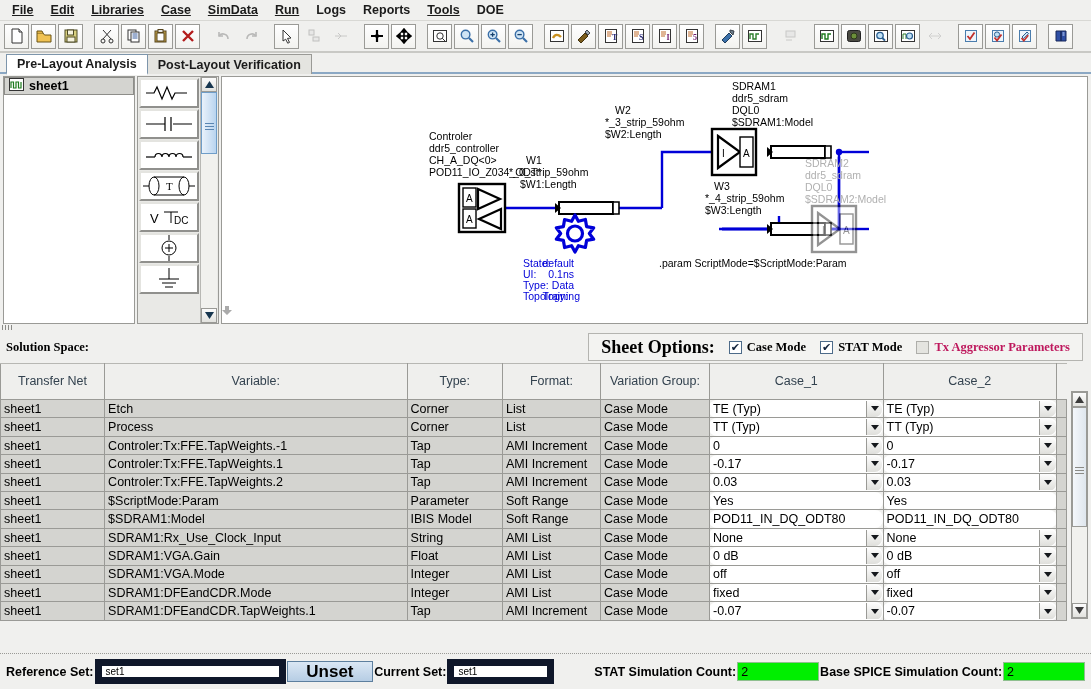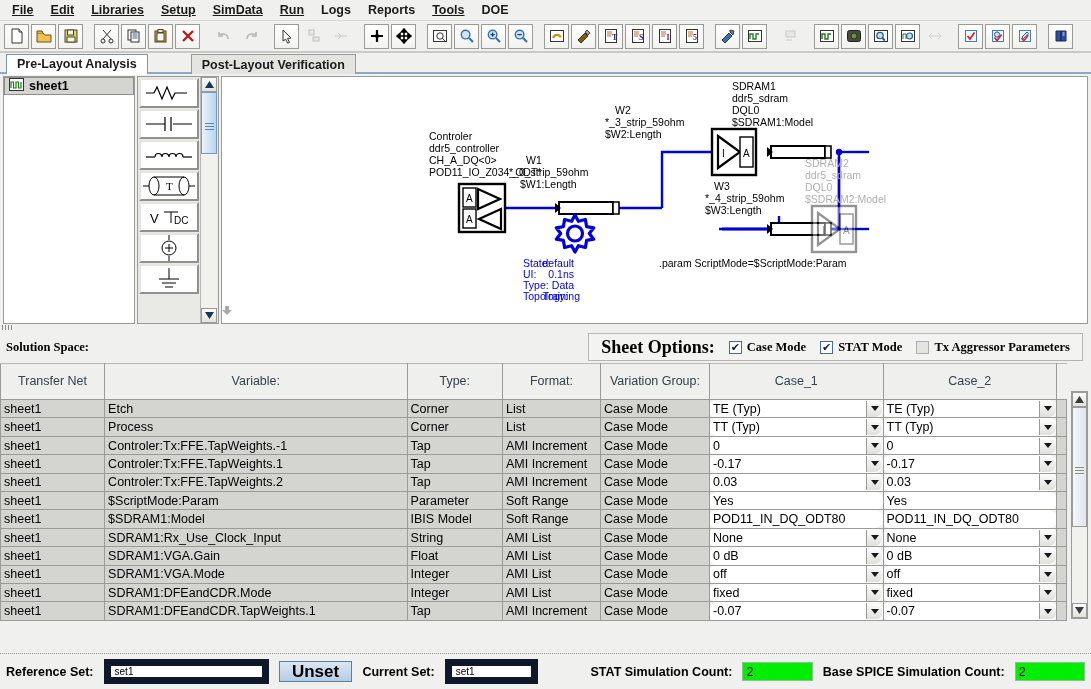--- a/index.html
+++ b/index.html
@@ -56,21 +56,20 @@
   .tb-btn svg { display:block; }
 
   
   .tabstrip {
     height: 21px;
     background: #f0f0ee;
     display: flex;
     align-items: flex-end;
     padding-left: 6px;
     position: relative;
-    gap: 44px;
   }
   .tabstrip::after {
     content:""; position:absolute; left:0; right:0; bottom:0;
     height:2px; background:#8ba8c4;
   }
   .tab {
     height: 20px;
     padding: 0 10px;
     display: flex; align-items: center;
     font-size: 12.5px; font-weight: bold;
@@ -186,21 +185,21 @@
   .chk-wrap { display:flex; align-items:center; gap:5px; cursor: default; }
   .chk {
     width: 13px; height: 13px;
     border: 1px solid #4d6b89;
     background: #ffffff;
     display:flex;align-items:center;justify-content:center;
     font-size: 11px; line-height: 1; color:#10213a;
   }
   .chk.disabled { border-color:#aeaeaa; background:#e4e4e0; color:transparent; }
   .chk-label { font-size: 12.5px; font-weight: bold; }
-  .chk-label.dim { color: #000000; }
+  .chk-label.dim { color: #be185d; }
 
   
   .table-wrap {
     margin: 0 0 0 0;
     height: 258px;
     display: flex;
     background: #f0f0ee;
     position: relative;
   }
   .grid {
@@ -272,21 +271,21 @@
 
   
   .statusbar {
     position: absolute;
     left: 0; right: 0; bottom: 0;
     height: 36px;
     background: #f0f0ee;
     border-top: 1px dotted #9a9a96;
     display: flex; align-items: center;
     padding: 0 6px;
-    gap: 10px;
+    gap: 1px;
   }
   .sb-label { font-size: 12.5px; font-weight: bold; white-space: nowrap; }
   .sb-field {
     height: 25px;
     border: 7px solid #0f172a;
     background: #ffffff;
     display:flex; align-items:center;
     padding-left: 4px;
     font-size: 10px;
   }
@@ -318,21 +317,21 @@
 </style>
 </head>
 <body>
 
 <div id="app">
 
   <div class="menubar">
     <div class="menu-item"><u>File</u></div>
     <div class="menu-item"><u>Edit</u></div>
     <div class="menu-item"><u>Libraries</u></div>
-    <div class="menu-item"><u>Setup</u></div>
+    <div class="menu-item"><u>Case</u></div>
     <div class="menu-item"><u>SimData</u></div>
     <div class="menu-item"><u>Run</u></div>
     <div class="menu-item"><span>Logs</span></div>
     <div class="menu-item"><span>Reports</span></div>
     <div class="menu-item"><u>Tools</u></div>
     <div class="menu-item"><span>DOE</span></div>
   </div>
 
   <div class="toolbar">
     <div class="tb-btn">

